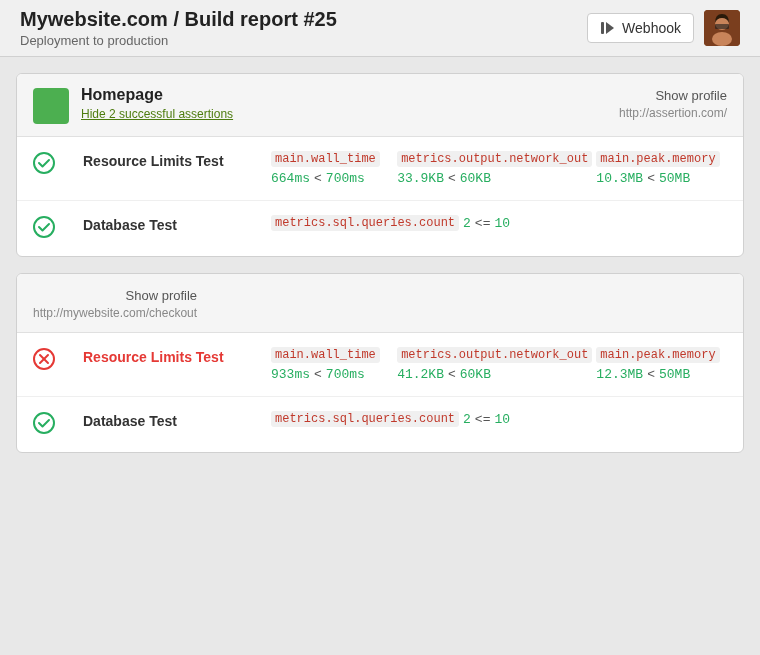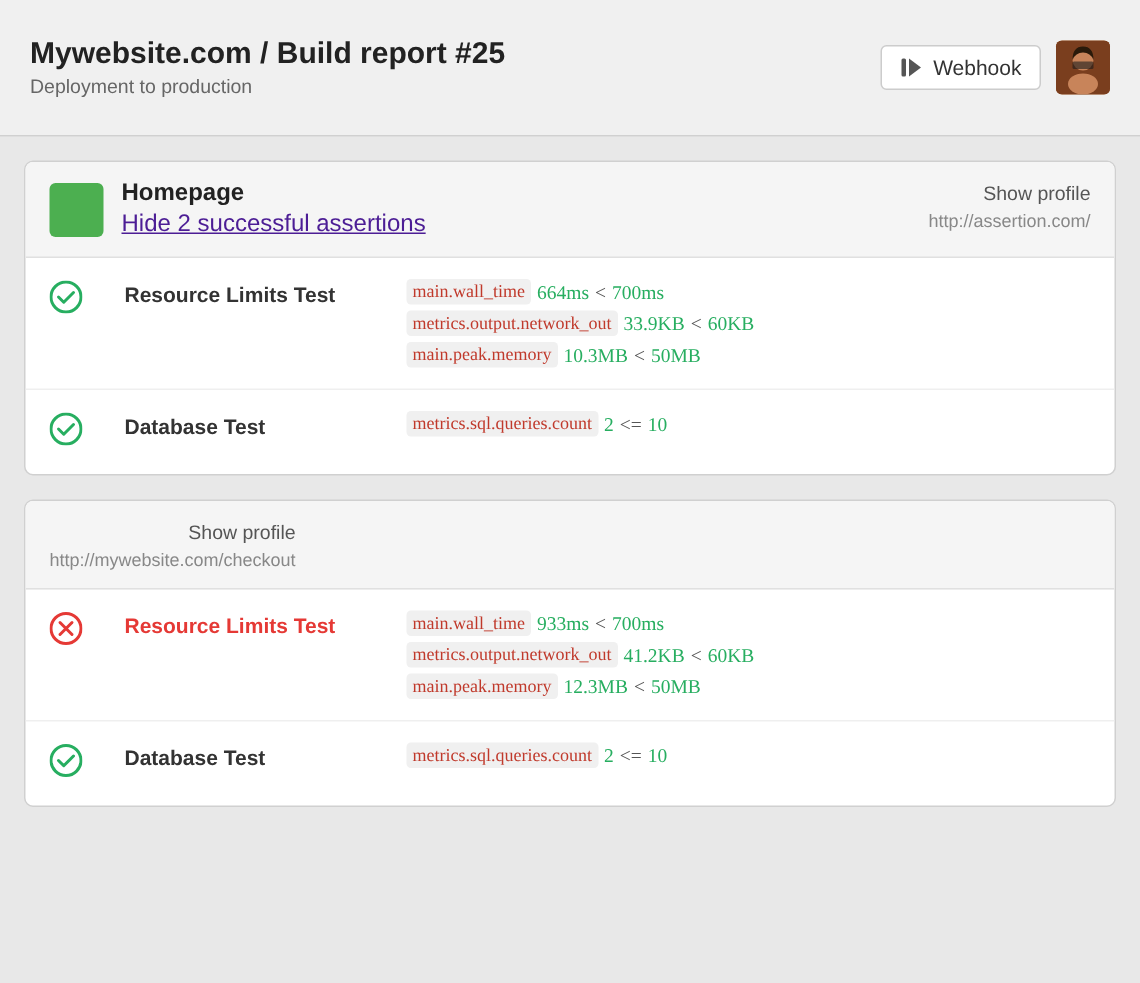--- a/index.html
+++ b/index.html
@@ -8,21 +8,21 @@
       background: #e8e8e8;
       width: 760px;
       min-height: 655px;
       display: flex;
       flex-direction: column;
     }
 
     
     .header {
       background: #f0f0f0;
-      padding: 25px 20px;
+      padding: 8px 20px;
       display: flex;
       align-items: center;
       justify-content: space-between;
       border-bottom: 1px solid #d0d0d0;
     }
     .header-left {}
     .header-title {
       font-size: 20px;
       font-weight: bold;
       color: #222;
@@ -105,22 +105,22 @@
     }
     .status-square.green { background: #4caf50; }
     .status-square.red { background: #e53935; }
 
     .section-name {
       font-size: 16px;
       font-weight: bold;
       color: #222;
     }
     .section-assertions {
-      font-size: 16px;
-      color: #4c1d95;
+      font-size: 12px;
+      color: #4d7c0f;
       text-decoration: underline;
       cursor: pointer;
       margin-top: 3px;
     }
     .section-header-right {
       text-align: right;
       flex-shrink: 0;
     }
     .show-profile-link {
       font-size: 13px;
@@ -148,24 +148,24 @@
       font-weight: 600;
       min-width: 160px;
       flex-shrink: 0;
       padding-top: 2px;
     }
     .test-name.pass { color: #333; }
     .test-name.fail { color: #e53935; }
 
     .test-metrics {
       display: flex;
-      flex-direction: column;
+      flex-direction: row;
       gap: 4px;
       font-size: 13px;
-      font-family: Liberation Serif, serif;
+      font-family: Liberation Mono, monospace;
     }
     .metric-line {
       display: flex;
       align-items: center;
       gap: 4px;
       flex-wrap: wrap;
     }
     .metric-key {
       background: #f0f0f0;
       border-radius: 3px;

